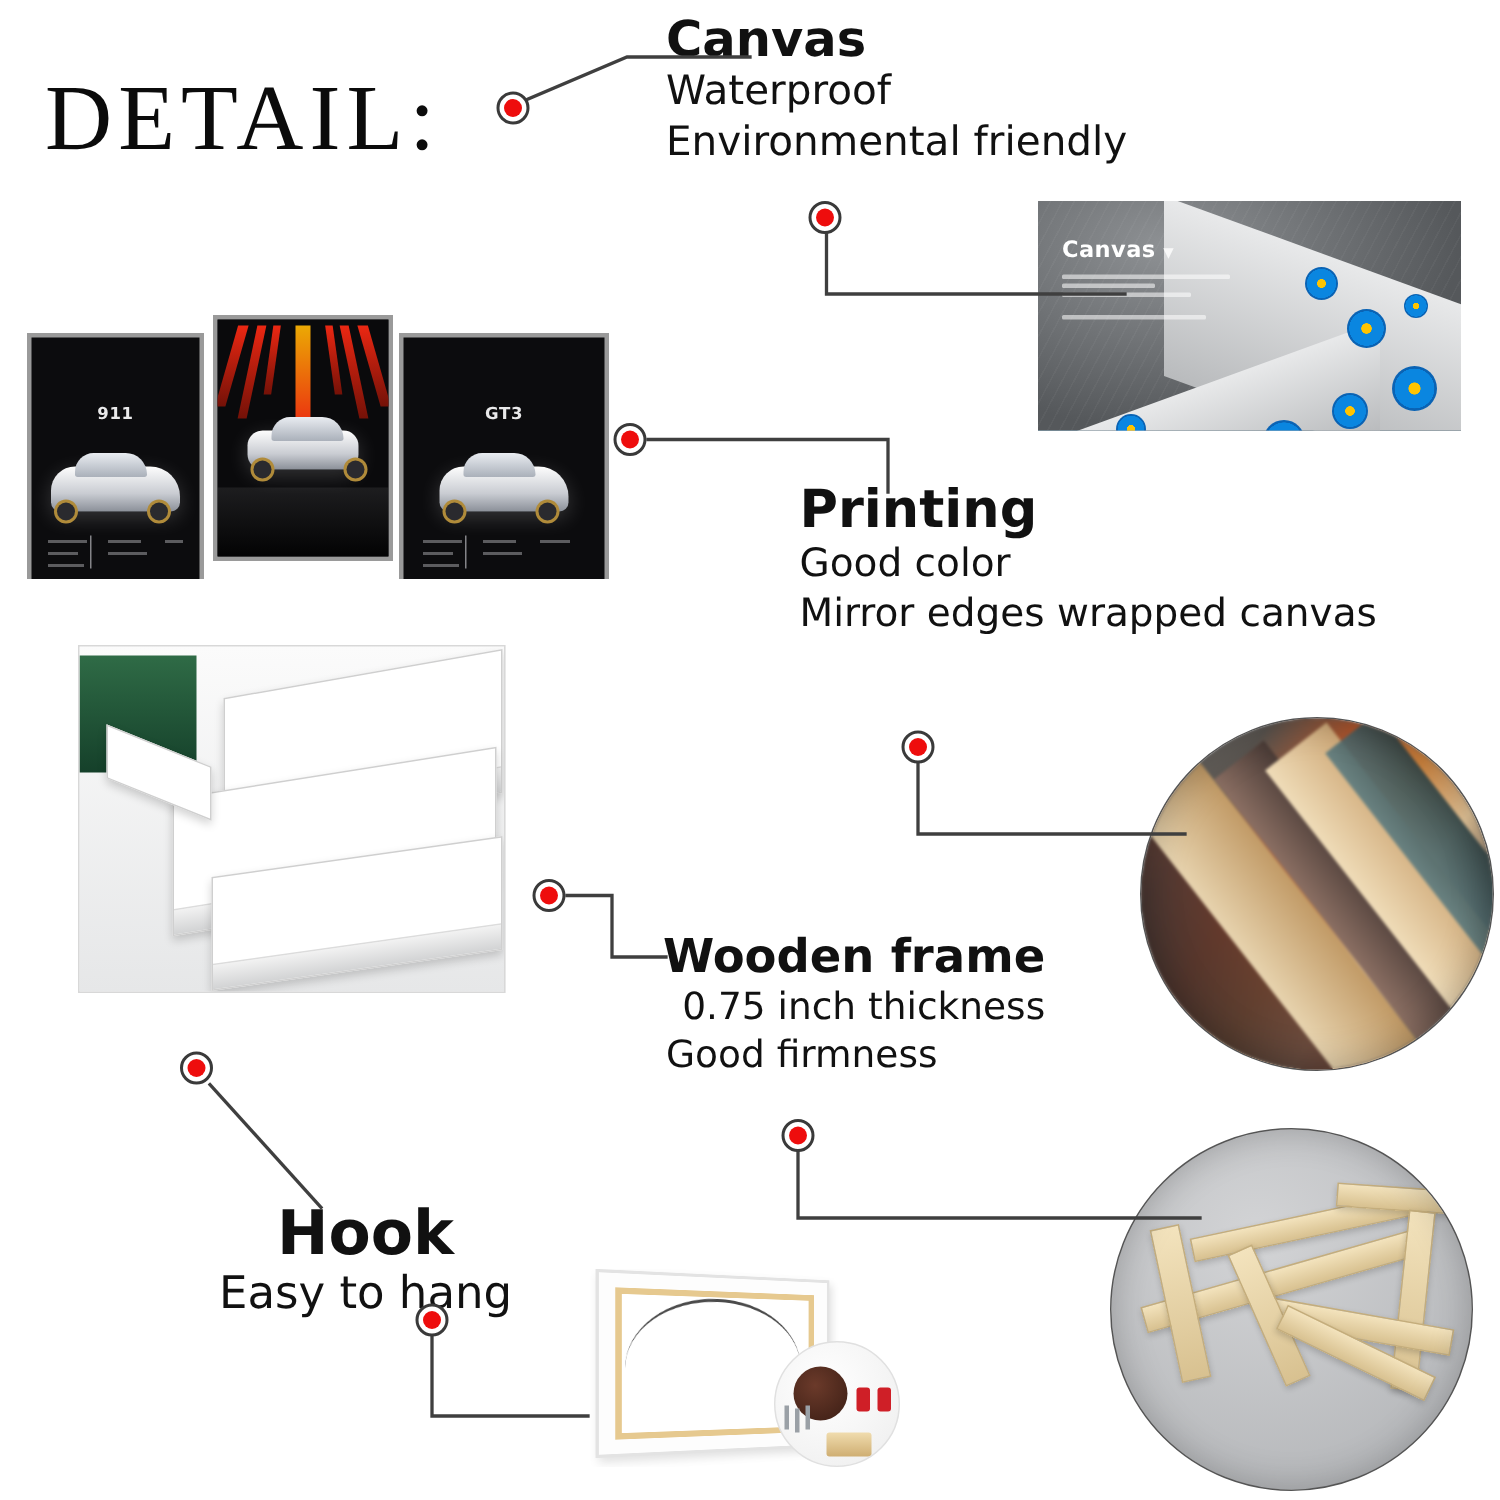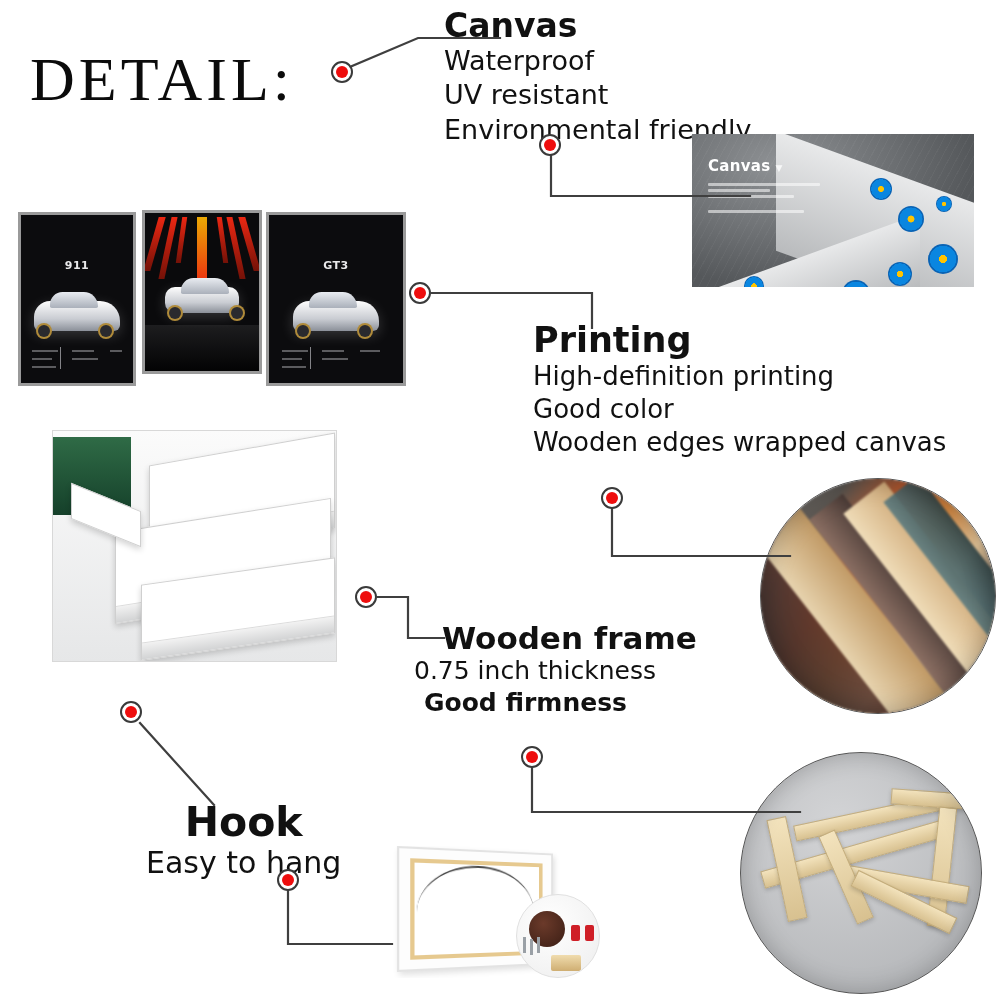--- a/index.html
+++ b/index.html
@@ -30,22 +30,22 @@
   .c-canvas .head{font-size:33px;}
   .c-canvas .line{font-size:27px;}
 
   .c-printing{left:533px;top:322px;}
   .c-printing .head{font-size:35px;}
   .c-printing .line{font-size:26px;}
 
   .c-frame{left:398px;top:622px;}
   .c-frame .head{font-size:31px;margin-left:44px;}
   .c-frame .line{font-size:25px;}
-  .c-frame .line.i1{margin-left:16px;}
-  .c-frame .line.i2{margin-left:26px;font-weight:bold;}
+  .c-frame .line.i1{margin-left:6px;text-align:right;}
+  .c-frame .line.i2{margin-left:46px;}
   .c-frame .line.i3{margin-left:42px;}
 
   .c-hook{left:146px;top:800px;text-align:center;}
   .c-hook .head{font-size:41px;}
   .c-hook .line{font-size:30px;}
 
   
   .marker{
     position:absolute;width:22px;height:22px;border-radius:50%;
     background:#ffffff;border:2px solid #3a3a3a;
@@ -59,21 +59,21 @@
 
   
   .connectors{position:absolute;left:0;top:0;width:1000px;height:1000px;z-index:4;}
 
   
   .panel{position:absolute;overflow:hidden;}
 
   
   .posters{left:16px;top:196px;width:400px;height:190px;}
   .poster{
-    position:absolute;top:16px;height:174px;
+    position:absolute;top:26px;height:174px;
     background:#0c0c0e;border:3px solid #9a9a9a;box-sizing:border-box;
     overflow:hidden;
   }
   .p1{left:2px;width:118px;}
   .p2{left:126px;width:120px;top:14px;height:164px;}
   .p3{left:250px;width:140px;}
   .poster .ptitle{
     position:absolute;left:50%;transform:translateX(-50%);
     top:44px;color:#e9e9ea;font-size:11px;font-weight:bold;
     letter-spacing:0.5px;white-space:nowrap;
@@ -207,29 +207,27 @@
   <div class="marker" style="left:409px;top:282px;"></div>
   <div class="marker" style="left:601px;top:487px;"></div>
   <div class="marker" style="left:355px;top:586px;"></div>
   <div class="marker" style="left:521px;top:746px;"></div>
   <div class="marker" style="left:120px;top:701px;"></div>
   <div class="marker" style="left:277px;top:869px;"></div>
 
   <div class="callout c-canvas">
     <div class="head">Canvas</div>
     <div class="line">Waterproof</div>
-    <div class="line">UV resistant</div>
     <div class="line">Environmental friendly</div>
   </div>
 
   <div class="callout c-printing">
     <div class="head">Printing</div>
-    <div class="line">High-definition printing</div>
     <div class="line">Good color</div>
-    <div class="line">Wooden edges wrapped canvas</div>
+    <div class="line">Mirror edges wrapped canvas</div>
   </div>
 
   <div class="callout c-frame">
     <div class="head">Wooden frame</div>
     <div class="line i1">0.75 inch thickness</div>
     <div class="line i2">Good firmness</div>
   </div>
 
   <div class="callout c-hook">
     <div class="head">Hook</div>

